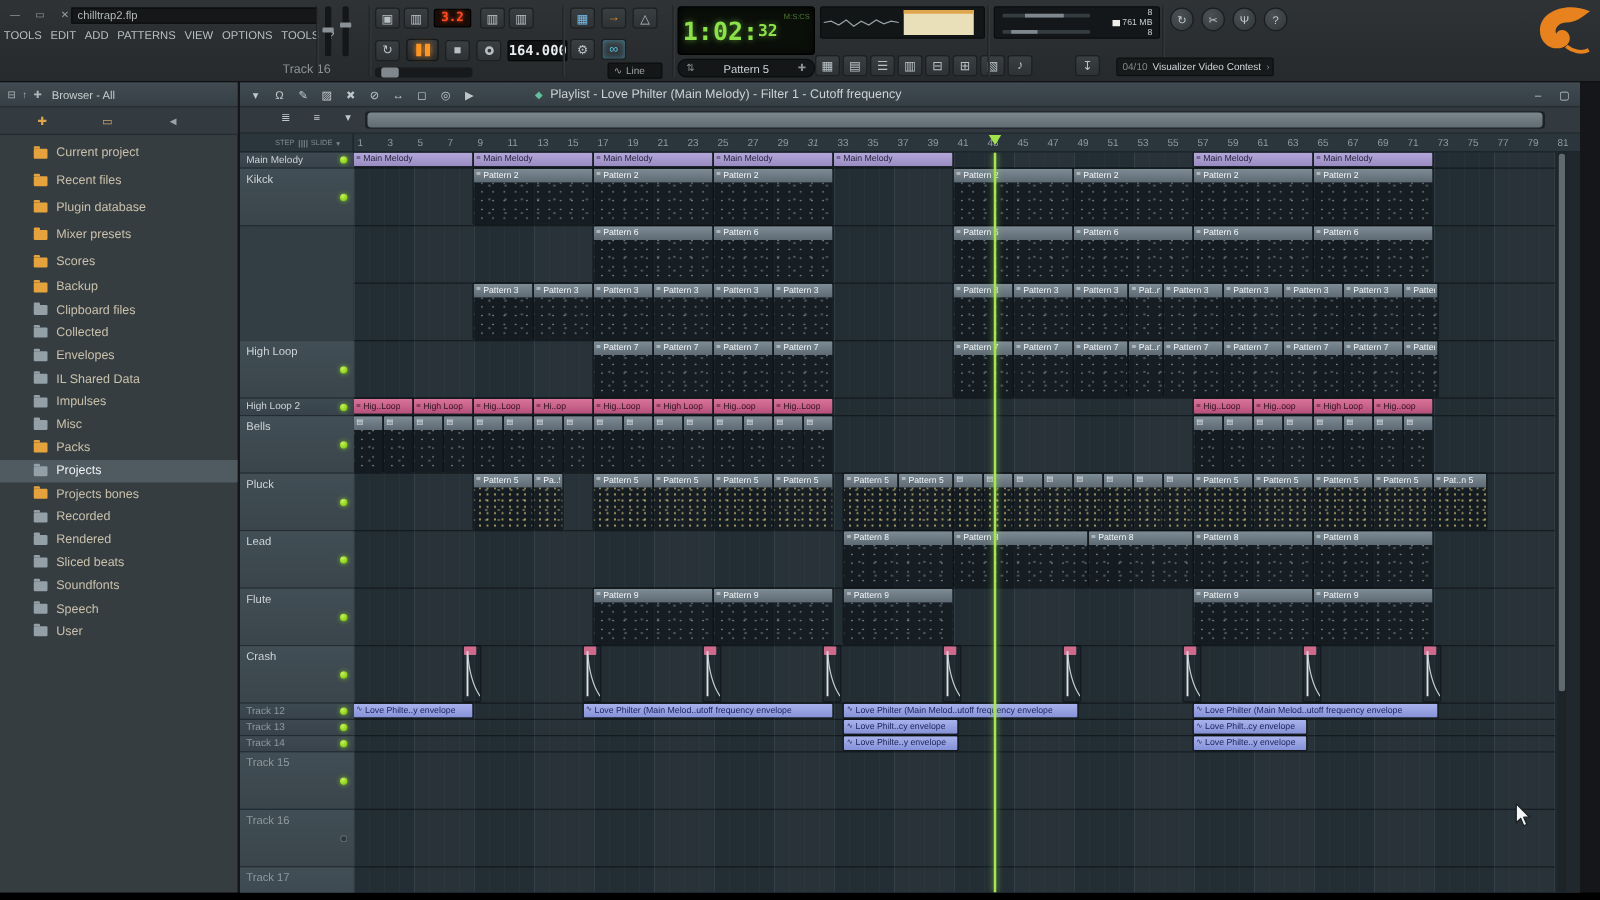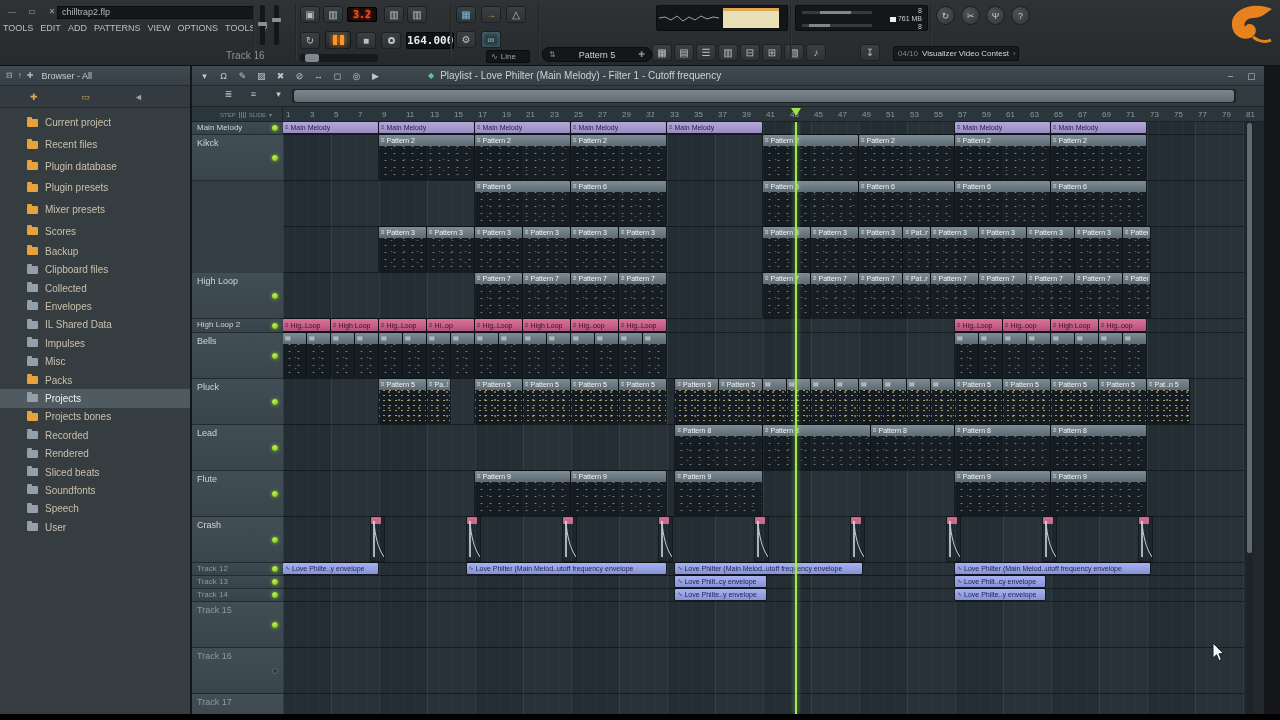--- a/index.html
+++ b/index.html
@@ -196,20 +196,25 @@
     <div id="quick-row2">
         <div class="gbtn">⚙</div>
         <div class="gbtn lit">∞</div>
       </div>
     <div id="mode-box">
       <span class="mode-ic">∿</span>
       <span>Line</span>
     </div>
     <div class="vdiv" style="left:538px"></div>
 
+    <div id="lcd-time">
+      <span class="lcd-main">1:02:</span>
+      <span class="lcd-frac">32</span>
+      <span class="lcd-units">M:S:CS</span>
+    </div>
     <div id="pattern-box">
       <span class="sp">⇅</span>
       <span class="pl">Pattern 5</span>
       <span class="sp">✚</span>
     </div>
 
     <div id="scope">
       <svg width="130" height="24" viewBox="0 0 130 24">
         <rect x="66" y="2" width="56" height="20" fill="#e9e0ba"></rect>
         <rect x="66" y="2" width="56" height="3" fill="#e0a64e"></rect>
@@ -284,24 +289,20 @@
           <div class="bi-icon amber"></div>
           <div class="bi-label">Current project</div>
         </div>
         <div class="browser-item tall">
           <div class="bi-icon amber"></div>
           <div class="bi-label">Recent files</div>
         </div>
         <div class="browser-item tall">
           <div class="bi-icon amber"></div>
           <div class="bi-label">Plugin database</div>
-        </div>
-        <div class="browser-item tall">
-          <div class="bi-icon amber"></div>
-          <div class="bi-label">Plugin presets</div>
         </div>
         <div class="browser-item tall">
           <div class="bi-icon amber"></div>
           <div class="bi-label">Mixer presets</div>
         </div>
         <div class="browser-item tall">
           <div class="bi-icon amber"></div>
           <div class="bi-label">Scores</div>
         </div>
         <div class="browser-item">

